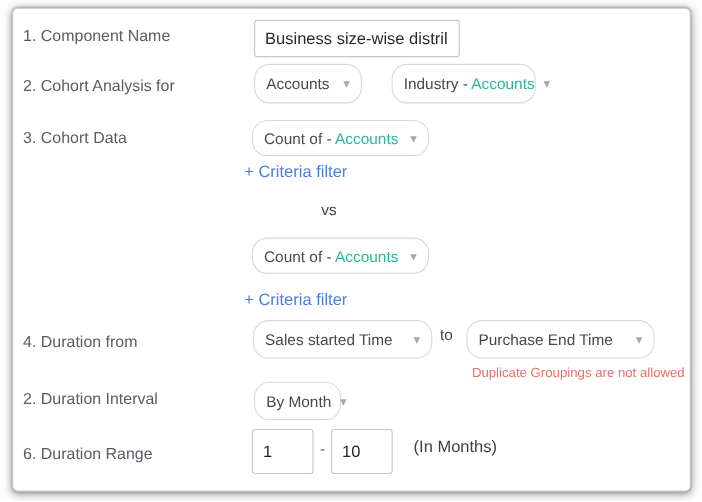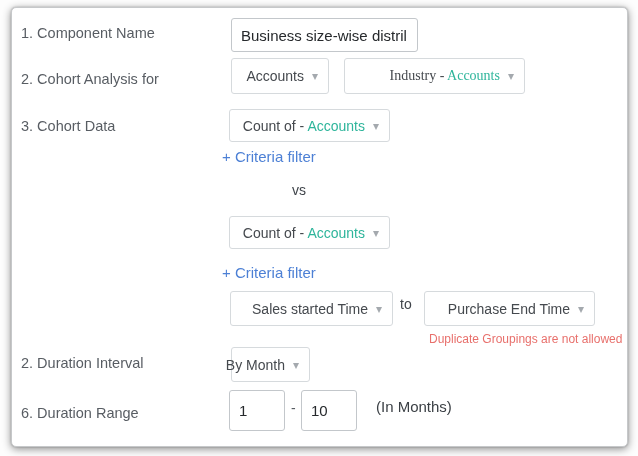--- a/index.html
+++ b/index.html
@@ -30,24 +30,24 @@
     position:absolute;
     left:9px;
     font-size:14.5px;
     color:var(--label-gray);
     white-space:nowrap;
   }
   .dd{
     position:absolute;
     display:flex;
     align-items:center;
-    justify-content:flex-end;
+    justify-content:space-between;
     background:#fff;
     border:1px solid var(--border-gray);
-    border-radius:3px;
+    border-radius:14px;
     padding:12px 10px;
     font-size:14px;
     color:#45494e;
     cursor:pointer;
     white-space:nowrap;
   }
   .dd .caret{
     color:#a4a9ae;
     font-size:12px;
     margin-left:8px;
@@ -92,38 +92,39 @@
 <div class="card">
 
   <div class="label" style="top:17px;">1. Component Name</div>
   <input class="textbox" style="left: 219px; top: 10px; width: 187px; height: 34px;" value="Business size-wise distril">
 
   <div class="label" style="top:63px;">2. Cohort Analysis for</div>
   <div class="dd" style="left:219px; top:50px; width:98px; height:36px;">
     <span>Accounts</span>
     <span class="caret">▾</span>
   </div>
-  <div class="dd" style="left:332px; top:50px; width:181px; height:36px;font-family:Liberation Serif, serif;">
+  <div class="dd" style="left:344px; top:50px; width:131px; height:36px;">
     <span><span>Industry - </span><span class="green">Accounts</span></span>
     <span class="caret">▾</span>
   </div>
 
   <div class="label" style="top:110px;">3. Cohort Data</div>
   <div class="dd" style="left:217px; top:101px; width:161px; height:33px;">
     <span><span>Count of - </span><span class="green">Accounts</span></span>
     <span class="caret">▾</span>
   </div>
   <a class="link" style="left:210px; top:140px;">+ Criteria filter</a>
   <div class="plain" style="left:280px; top:174px;">vs</div>
   <div class="dd" style="left:217px; top:208px; width:161px; height:33px;">
     <span><span>Count of - </span><span class="green">Accounts</span></span>
     <span class="caret">▾</span>
   </div>
   <a class="link" style="left:210px; top:256px;">+ Criteria filter</a>
 
+  <div class="label" style="top:295px;">4. Duration from</div>
   <div class="dd" style="left:218px; top:283px; width:163px; height:35px;">
     <span>Sales started Time</span>
     <span class="caret">▾</span>
   </div>
   <div class="plain" style="left:388px; top:288px;">to</div>
   <div class="dd" style="left:412px; top:283px; width:171px; height:35px;">
     <span>Purchase End Time</span>
     <span class="caret">▾</span>
   </div>
   <div class="error" style="left:417px; top:324px;">Duplicate Groupings are not allowed</div>

